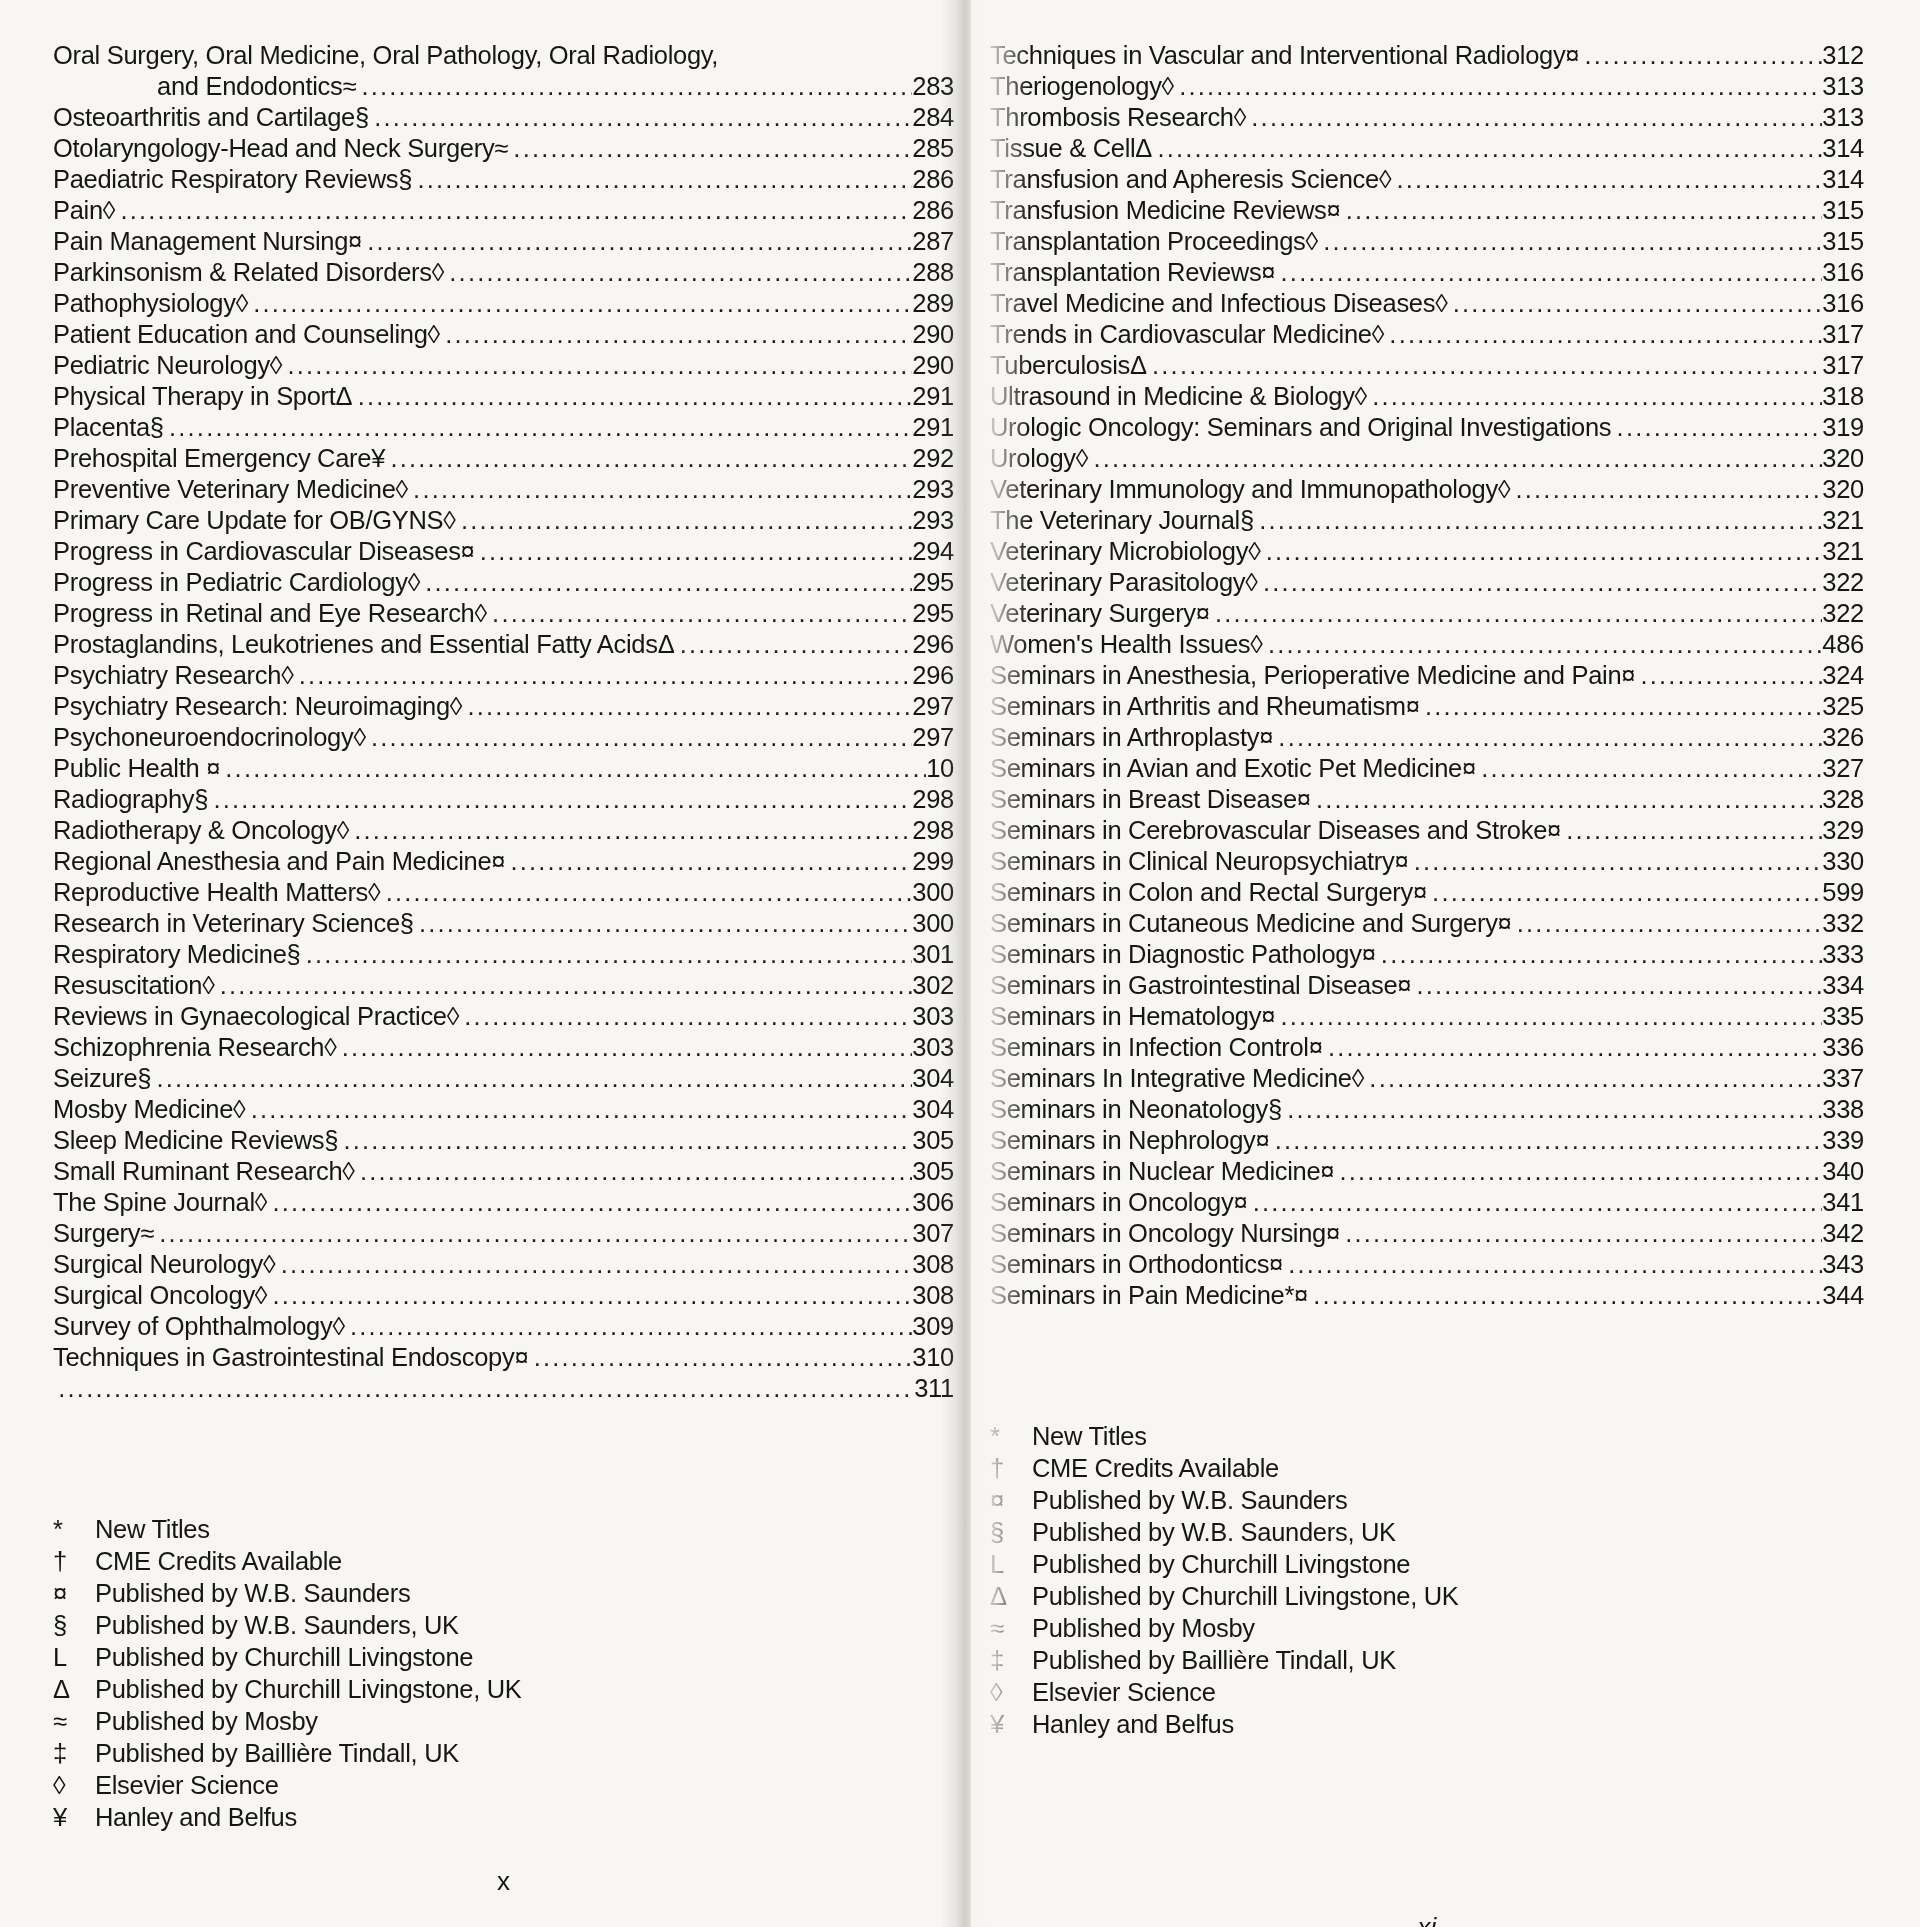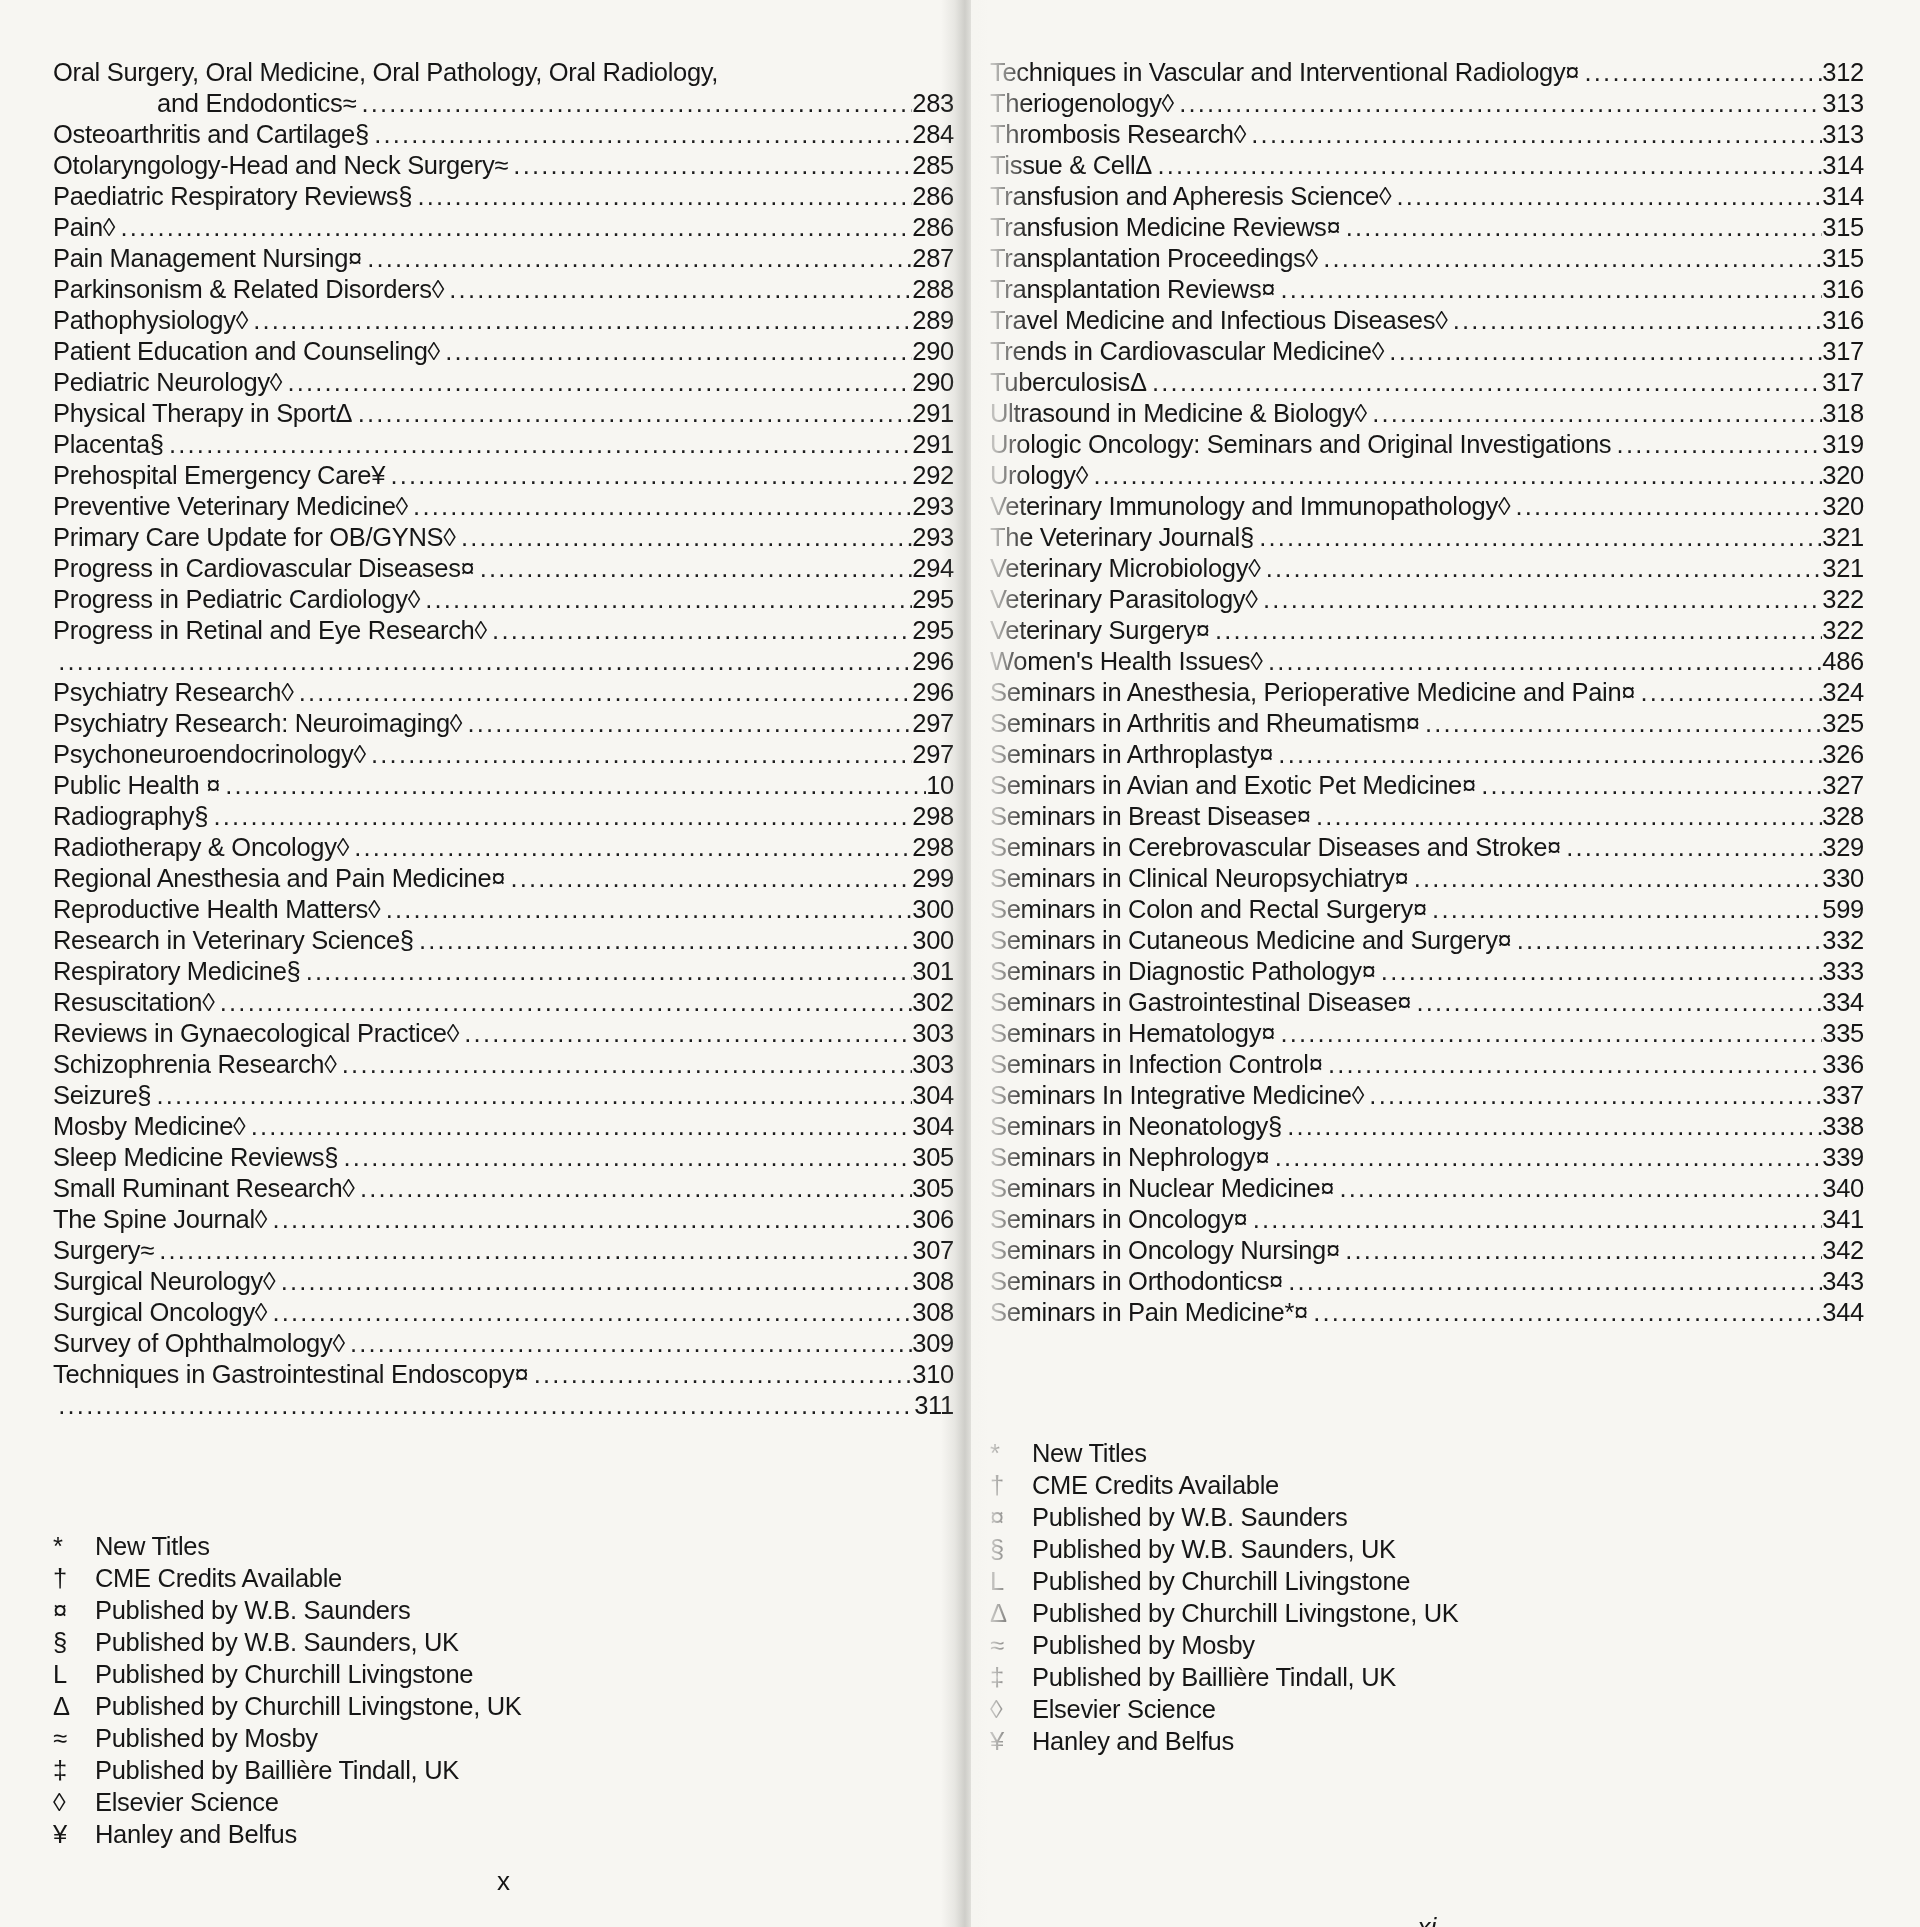--- a/index.html
+++ b/index.html
@@ -5,21 +5,21 @@
   html,body{margin:0;padding:0;}
   body{
     width:1921px;height:1928px;position:relative;overflow:hidden;
     background:#f7f6f2;
     font-family:"Liberation Sans","DejaVu Sans",sans-serif;
     color:#161616;
   }
   .page{position:absolute;top:0;height:1928px;}
   .page-left{left:53px;width:901px;}
   .page-right{left:990px;width:874px;}
-  .toc{padding-top:57px;}
+  .toc{padding-top:40px;}
   .entry{
     display:flex;align-items:baseline;
     height:31px;line-height:31px;font-size:25.5px;
     letter-spacing:-0.3px;white-space:nowrap;
   }
   .entry .t{flex:0 0 auto;}
   .entry.indent .t{margin-left:104px;}
   .leader{flex:1 1 auto;overflow:hidden;margin-left:5.3px;}
   .leader::after{
     content:"....................................................................................................................................................................";
@@ -175,20 +175,21 @@
         <span class="num">295</span>
       </div>
 
       <div class="entry">
         <span class="t">Progress in Retinal and Eye Research◊</span>
         <span class="leader"></span>
         <span class="num">295</span>
       </div>
 
       <div class="entry">
+        <span class="t">Prostaglandins, Leukotrienes and Essential Fatty AcidsΔ</span>
         <span class="leader"></span>
         <span class="num">296</span>
       </div>
 
       <div class="entry">
         <span class="t">Psychiatry Research◊</span>
         <span class="leader"></span>
         <span class="num">296</span>
       </div>
 

